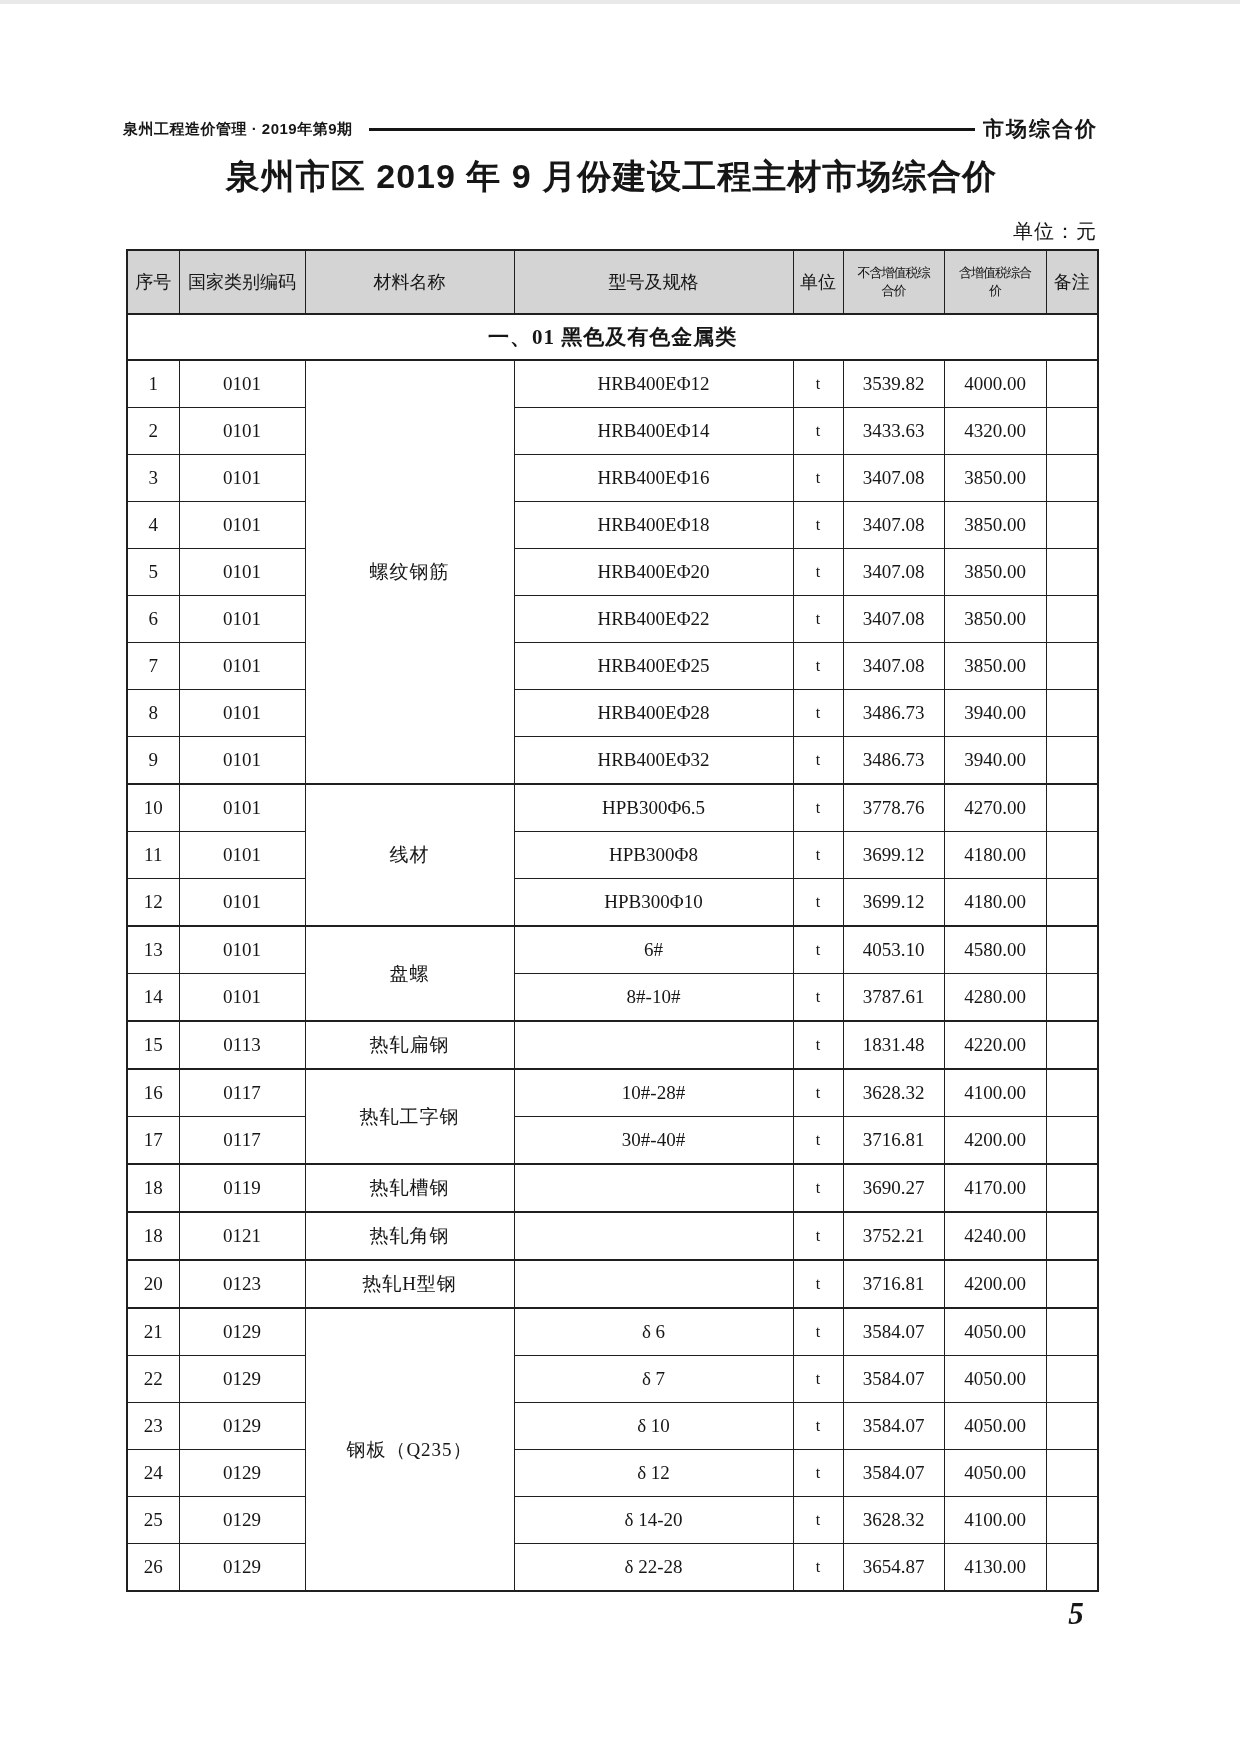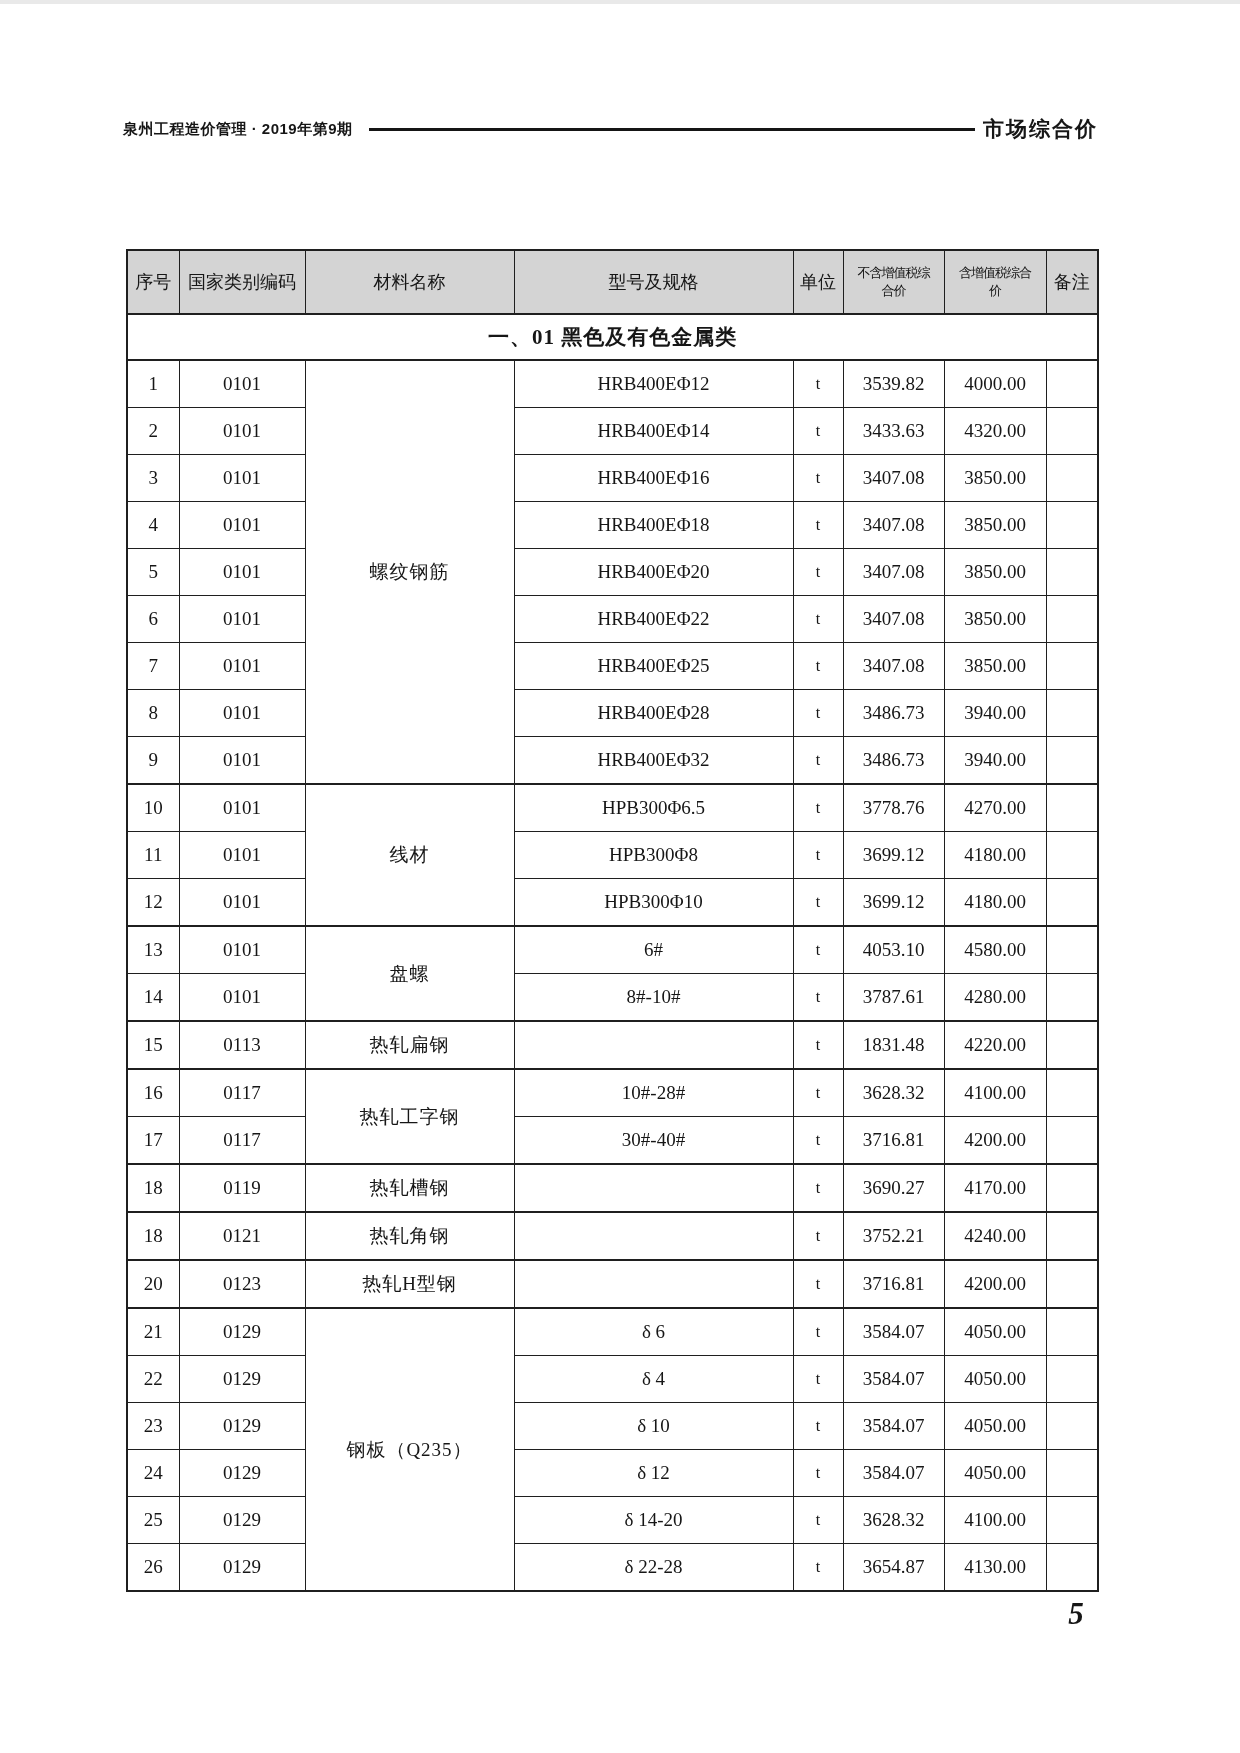--- a/index.html
+++ b/index.html
@@ -69,21 +69,23 @@
 <body>
 
 <div class="page" style="--page-bg: #ffffff; --header-bg: #d4d4d4; --border: #1f1f1f; --text: #161616;">
 
   <div class="running-header">
     <span class="rh-left">泉州工程造价管理 · 2019年第9期</span>
     <span class="rh-rule"></span>
     <span class="rh-right">市场综合价</span>
   </div>
 
-
+  <h1 class="page-title">泉州市区 2019 年 9 月份建设工程主材市场综合价</h1>
+
+  <div class="unit-note">单位：元</div>
 
   <table class="materials">
     <colgroup>
       <col style="width:52px">
         <col style="width:126px">
         <col style="width:209px">
         <col style="width:279px">
       <col style="width:50px">
         <col style="width:101px">
         <col style="width:102px">
@@ -299,21 +301,21 @@
           <td class="cell-material" rowspan="6">钢板（Q235）</td>
           <td class="cell-spec">δ 6</td>
           <td class="cell-unit">t</td>
           <td class="cell-price_excl">3584.07</td>
           <td class="cell-price_incl">4050.00</td>
           <td class="cell-note"></td>
         </tr>
         <tr>
           <td class="cell-no">22</td>
           <td class="cell-code">0129</td>
-          <td class="cell-spec">δ 4</td>
+          <td class="cell-spec">δ 7</td>
           <td class="cell-unit">t</td>
           <td class="cell-price_excl">3584.07</td>
           <td class="cell-price_incl">4050.00</td>
           <td class="cell-note"></td>
         </tr>
         <tr>
           <td class="cell-no">23</td>
           <td class="cell-code">0129</td>
           <td class="cell-spec">δ 10</td>
           <td class="cell-unit">t</td>

